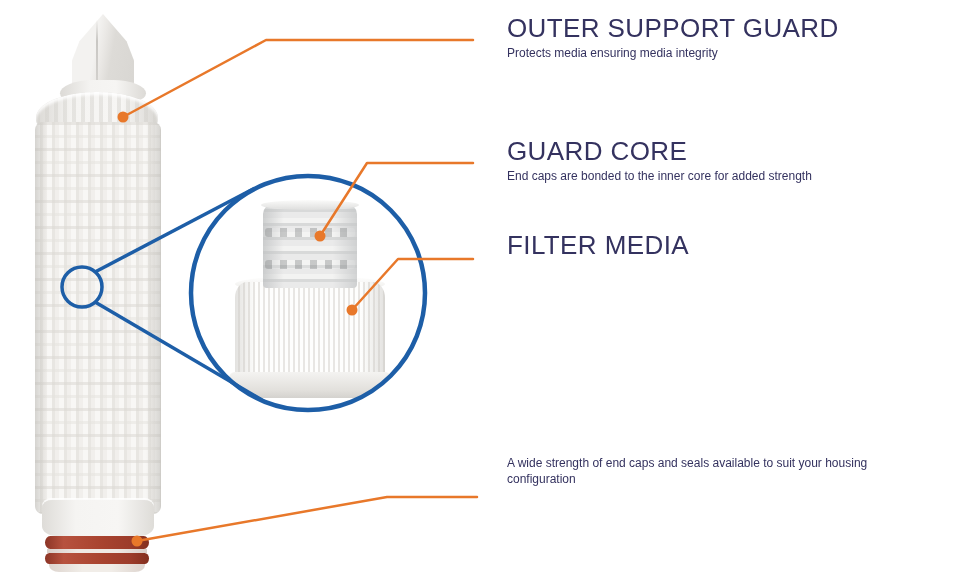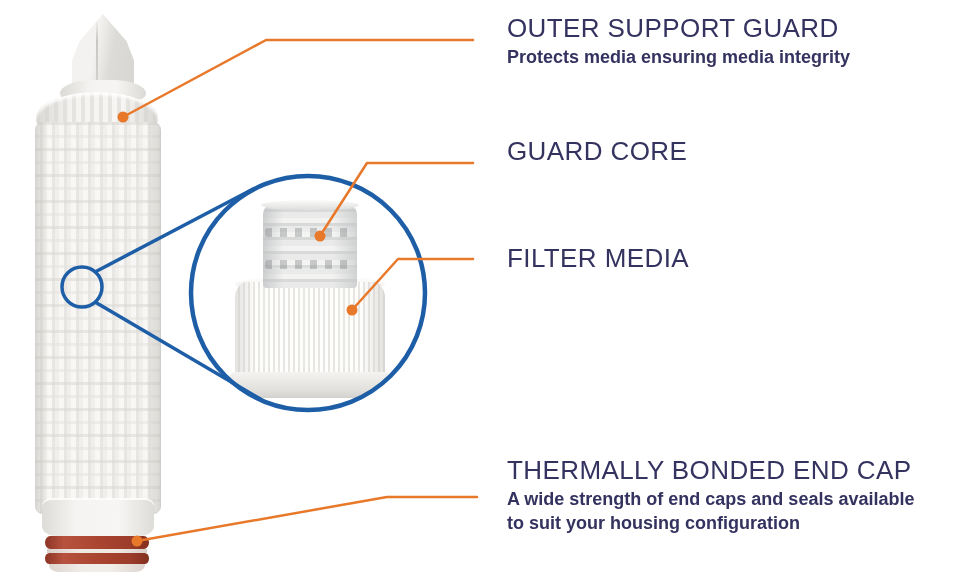--- a/index.html
+++ b/index.html
@@ -100,22 +100,22 @@
     border-radius:6px 6px 22px 22px / 6px 6px 14px 14px;
   }
   
   .overlay{ position:absolute; left:0; top:0; width:980px; height:587px; pointer-events:none; }
   
   .label{ position:absolute; left:507px; width:418px; color:#34325F; }
   .label h2{
     font-size:26px; font-weight:400; letter-spacing:.4px; line-height:1.12;
     margin-bottom:3px; white-space:nowrap;
   }
-  .label p{ font-size:18px; font-weight:700; line-height:1.32; }
-  .l1{ top:14px; } .l2{ top:137px; } .l3{ top:244px; } .l4{ top:456px; }
+  .label p{ font-size:12px; font-weight:400; line-height:1.32; }
+  .l1{ top:14px; } .l2{ top:137px; } .l3{ top:231px; } .l4{ top:456px; }
 </style>
 </head>
 <body>
 
 <div class="stage">
 
   <div class="cartridge">
     <div class="fin-cap"></div>
     <div class="fin-crease"></div>
     <div class="top-neck"></div>
@@ -158,22 +158,22 @@
       <circle cx="137" cy="541" r="5.5"></circle>
     </g>
   </svg>
 
   <div class="label l1">
     <h2>OUTER SUPPORT GUARD</h2>
     <p>Protects media ensuring media integrity</p>
   </div>
   <div class="label l2">
     <h2>GUARD CORE</h2>
+    <p>End caps are bonded to the inner core for added strength</p>
   </div>
   <div class="label l3">
     <h2>FILTER MEDIA</h2>
   </div>
   <div class="label l4">
-    <h2>THERMALLY BONDED END CAP</h2>
     <p>A wide strength of end caps and seals available to suit your housing configuration</p>
   </div>
 
 </div>
 
 </body></html>

